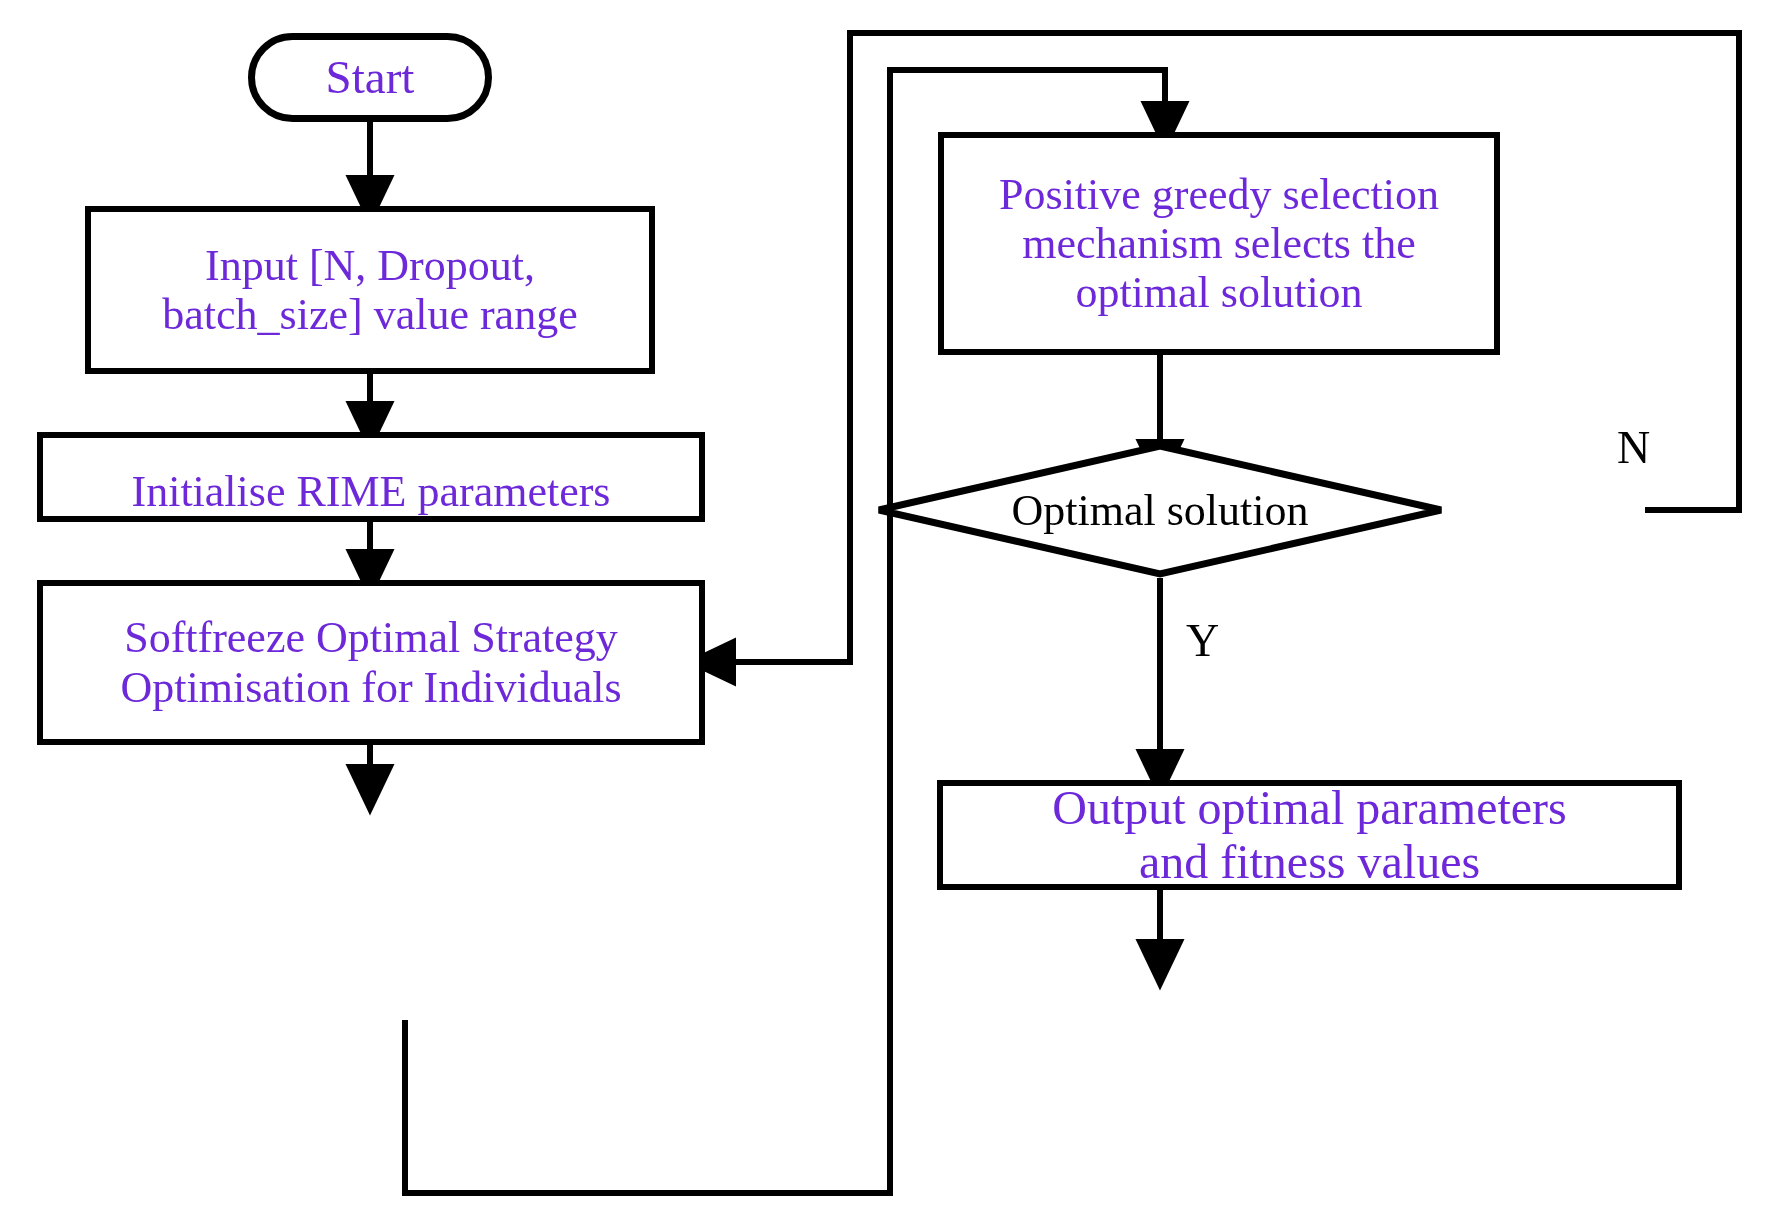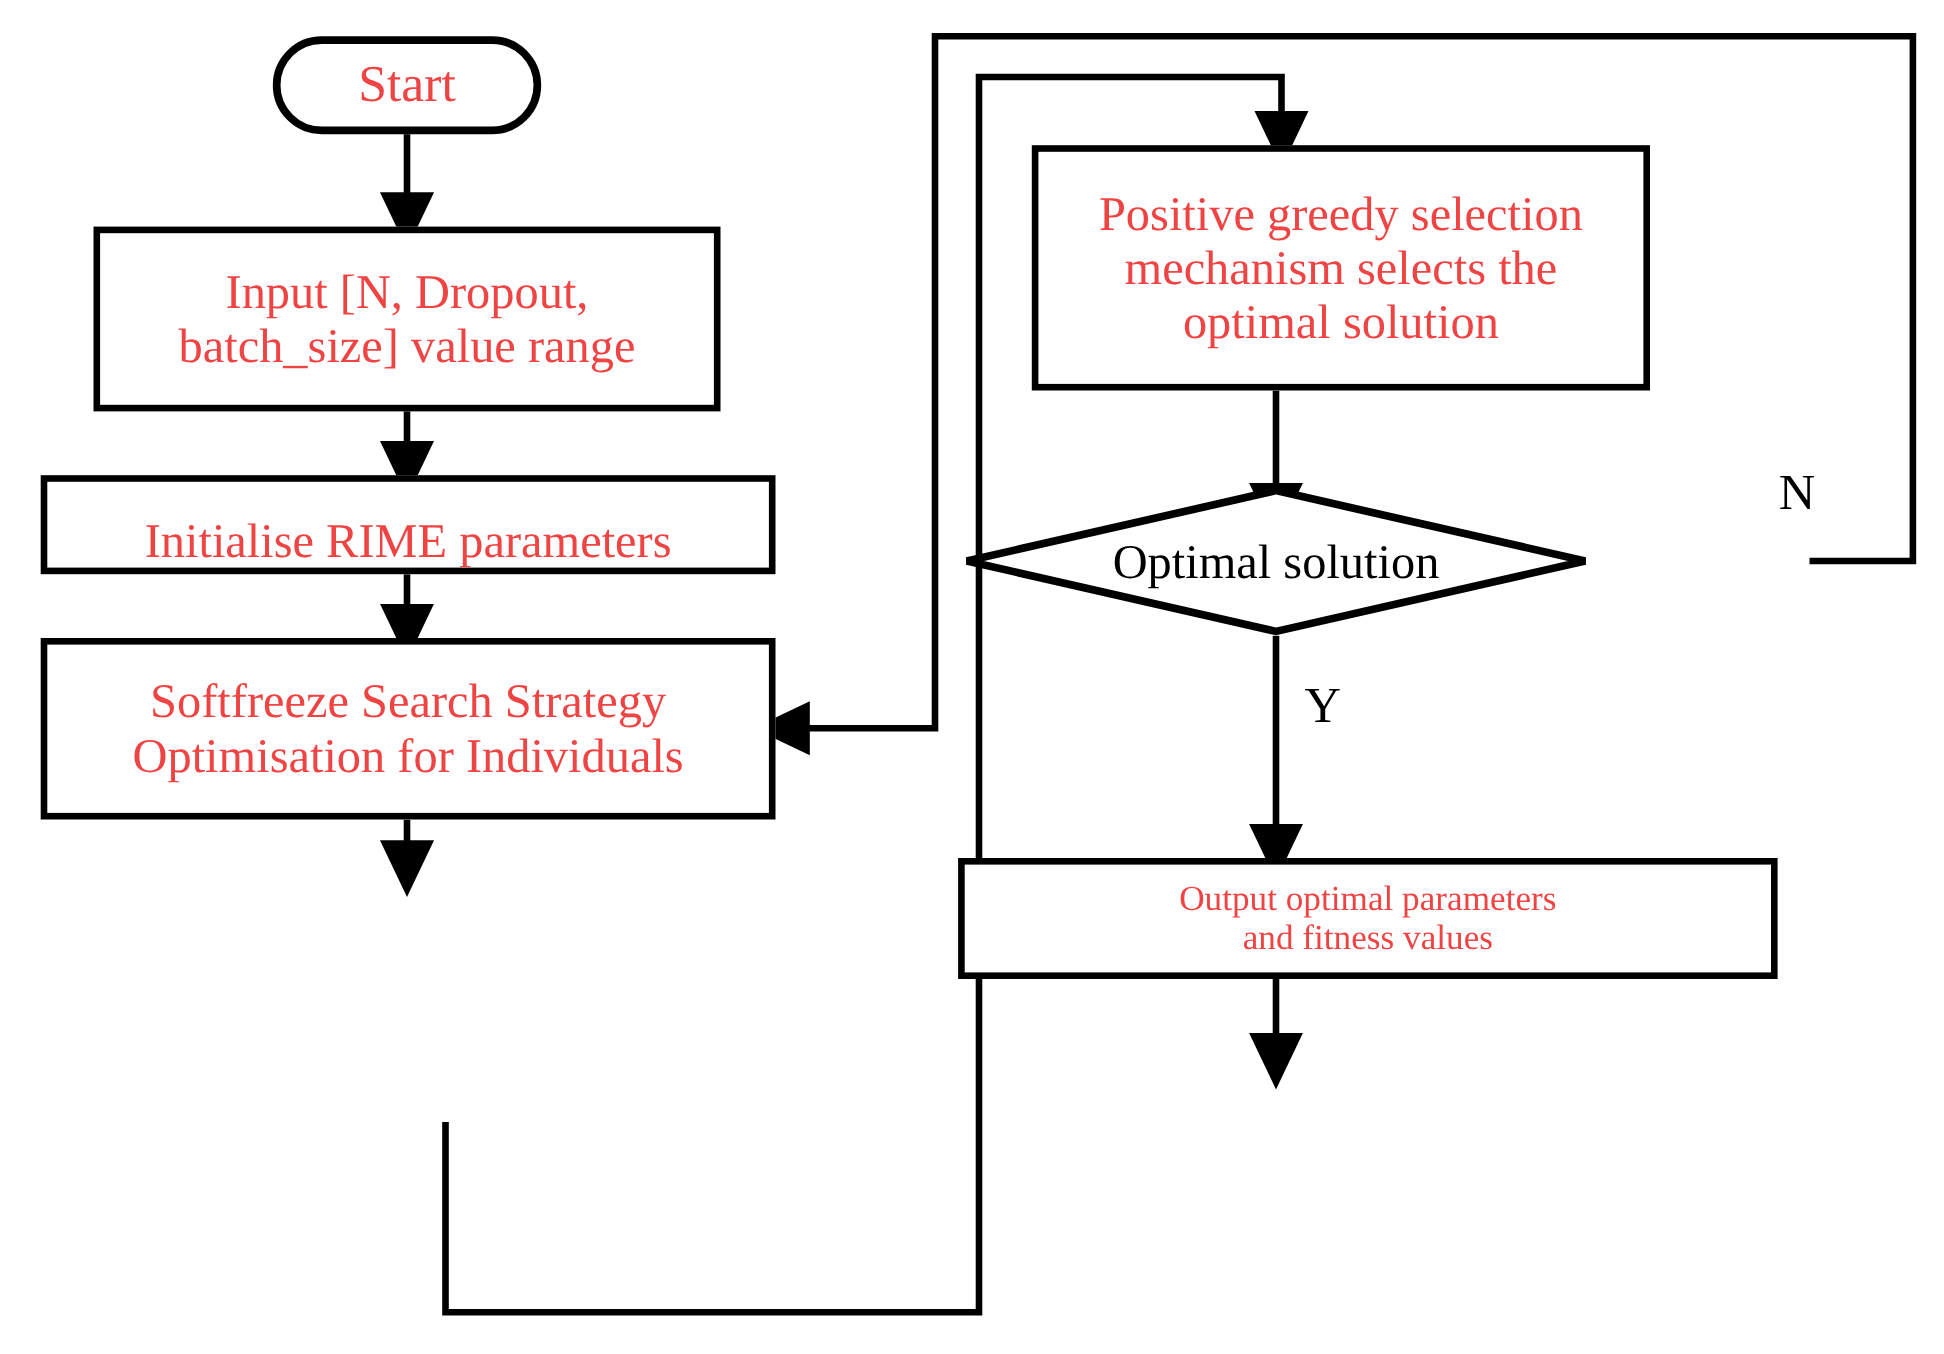--- a/index.html
+++ b/index.html
@@ -1,20 +1,20 @@
 <!DOCTYPE html>
 <html><head>
 <meta charset="utf-8">
 <style>
   html,body{margin:0;padding:0;background:#ffffff;}
   #stage{position:relative;width:1767px;height:1231px;background:#ffffff;
          font-family:"Liberation Serif","DejaVu Serif",serif;overflow:hidden;}
   #wires{position:absolute;left:0;top:0;width:1767px;height:1231px;}
   .node{position:absolute;box-sizing:border-box;display:flex;align-items:center;
-        justify-content:center;text-align:center;background:#ffffff;color:#ef4444;
+        justify-content:center;text-align:center;background:#ffffff;color:#6d28d9;
         border:6px solid #000000;line-height:1.12;}
   .proc{border-radius:0;}
   .term{border-radius:999px;border-width:7px;}
   .node span{display:block;white-space:pre-line;padding:0 10px;}
   .diamond-wrap{position:absolute;}
   .diamond-label{position:absolute;left:0;top:0;width:100%;height:100%;
         display:flex;align-items:center;justify-content:center;color:#000;}
   .edge-label{position:absolute;color:#000000;line-height:1;}
 </style>
 </head>
@@ -57,41 +57,41 @@
   <div class="node proc" style="left:85px;top:206px;width:570px;height:168px;font-size:44px;">
     <span>Input [N, Dropout,
 batch_size] value range</span>
   </div>
 
   <div class="node proc" style="left:37px;top:432px;width:668px;height:90px;font-size:44px;align-items:flex-end;">
     <span>Initialise RIME parameters</span>
   </div>
 
   <div class="node proc" style="left:37px;top:580px;width:668px;height:165px;font-size:44px;">
-    <span>Softfreeze Search Strategy
+    <span>Softfreeze Optimal Strategy
 Optimisation for Individuals</span>
   </div>
 
 
   <div class="node proc" style="left:938px;top:132px;width:562px;height:223px;font-size:44px;">
     <span>Positive greedy selection
 mechanism selects the
 optimal solution</span>
   </div>
 
   <div class="diamond-wrap" style="left:875px;top:442px;width:570px;height:136px;">
     <svg width="570" height="136" viewBox="0 0 570 136" xmlns="http://www.w3.org/2000/svg">
       <polygon points="285,4 566,68 285,132 4,68" fill="#ffffff" stroke="#000000" stroke-width="7"></polygon>
     </svg>
     <div class="diamond-label" style="font-size:44px;">
       <span>Optimal solution</span>
     </div>
   </div>
 
-  <div class="node proc" style="left:871px;top:780px;width:745px;height:110px;font-size:32px;justify-content:center;">
+  <div class="node proc" style="left:937px;top:780px;width:745px;height:110px;font-size:48px;justify-content:center;">
     <span>Output optimal parameters
 and fitness values</span>
   </div>
 
 
   <div class="edge-label" style="left:1617px;top:425px;font-size:46px;">
     <span>N</span>
   </div>
   <div class="edge-label" style="left:1186px;top:618px;font-size:46px;">
     <span>Y</span>

